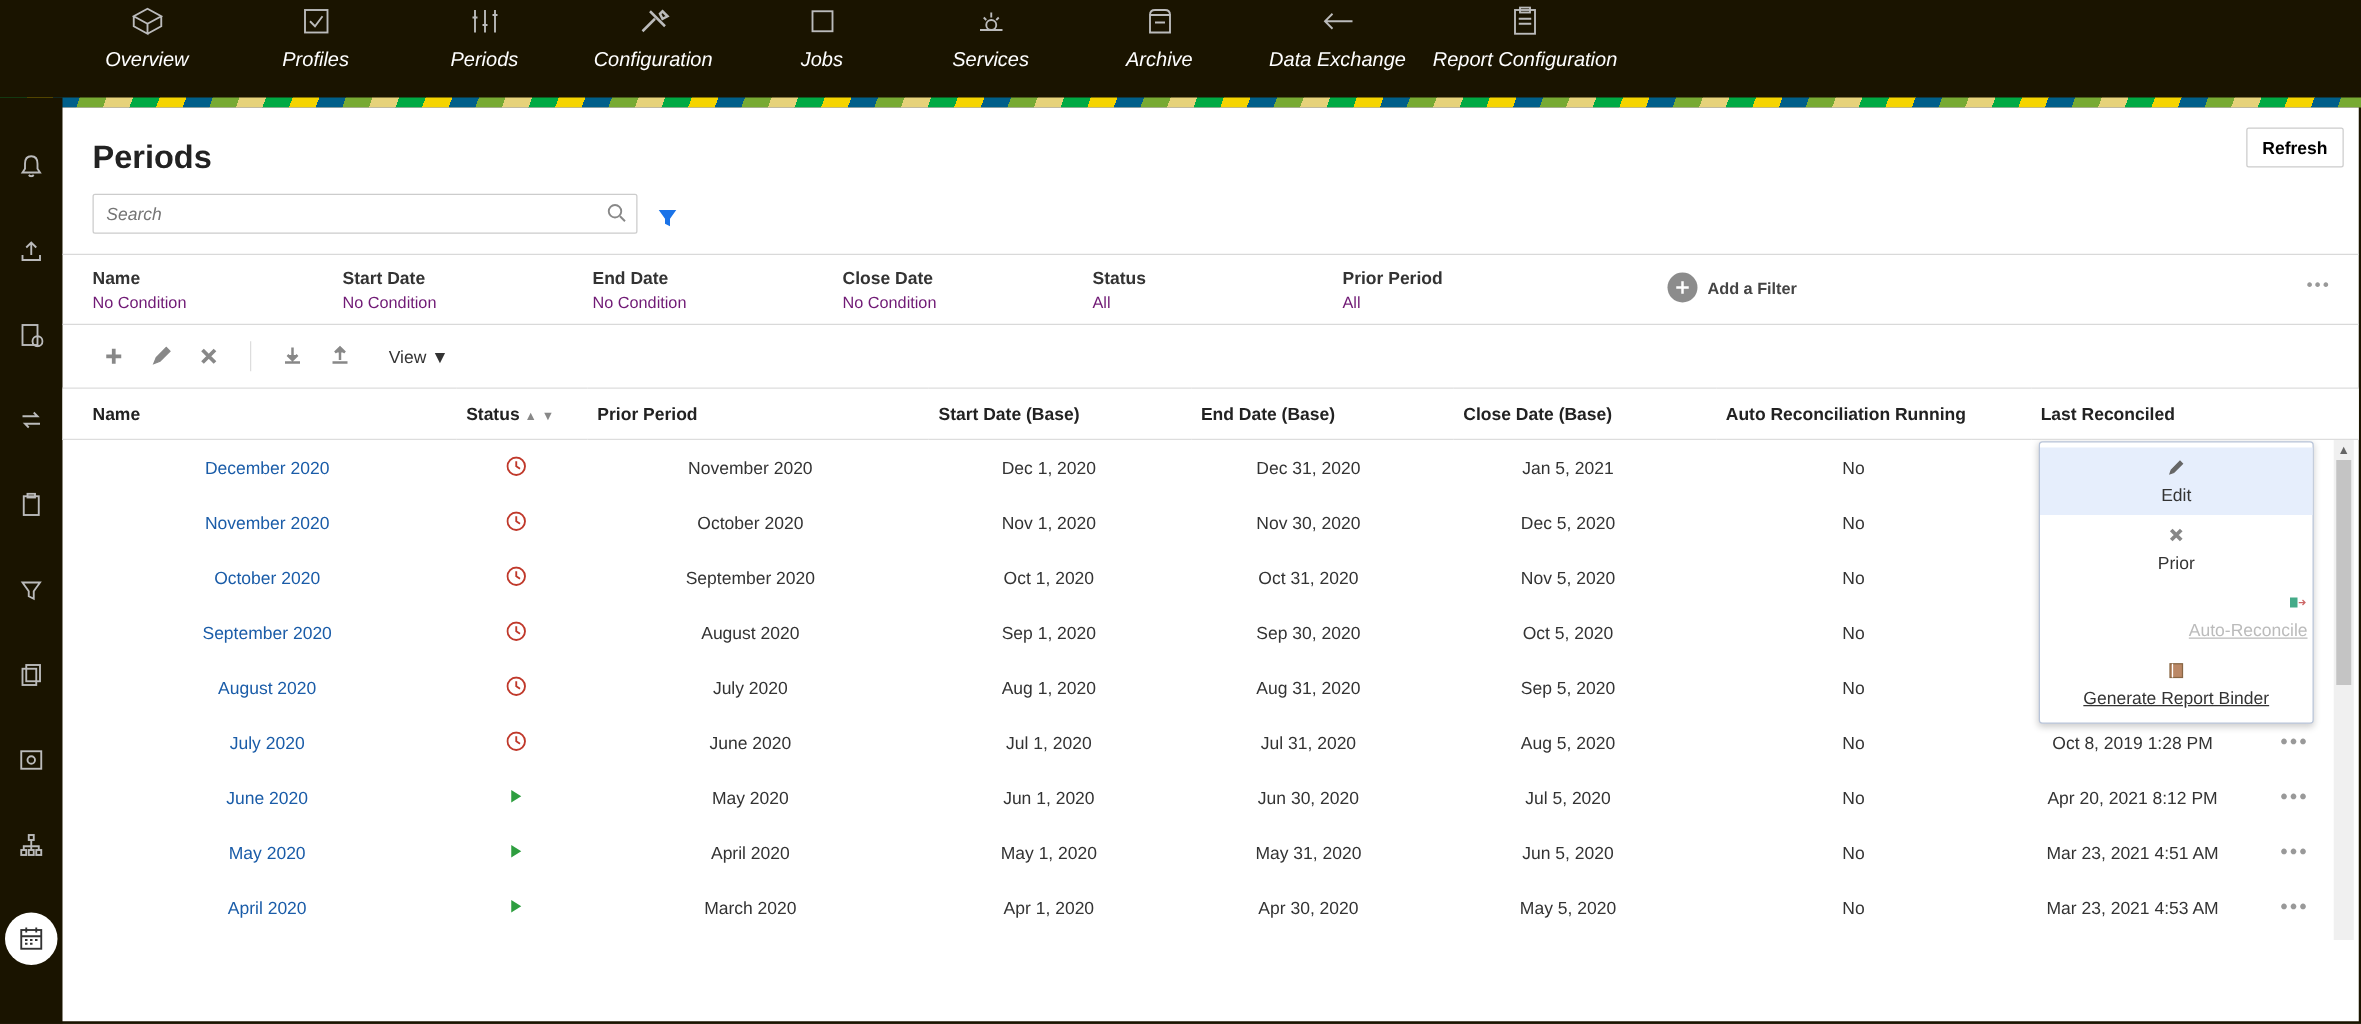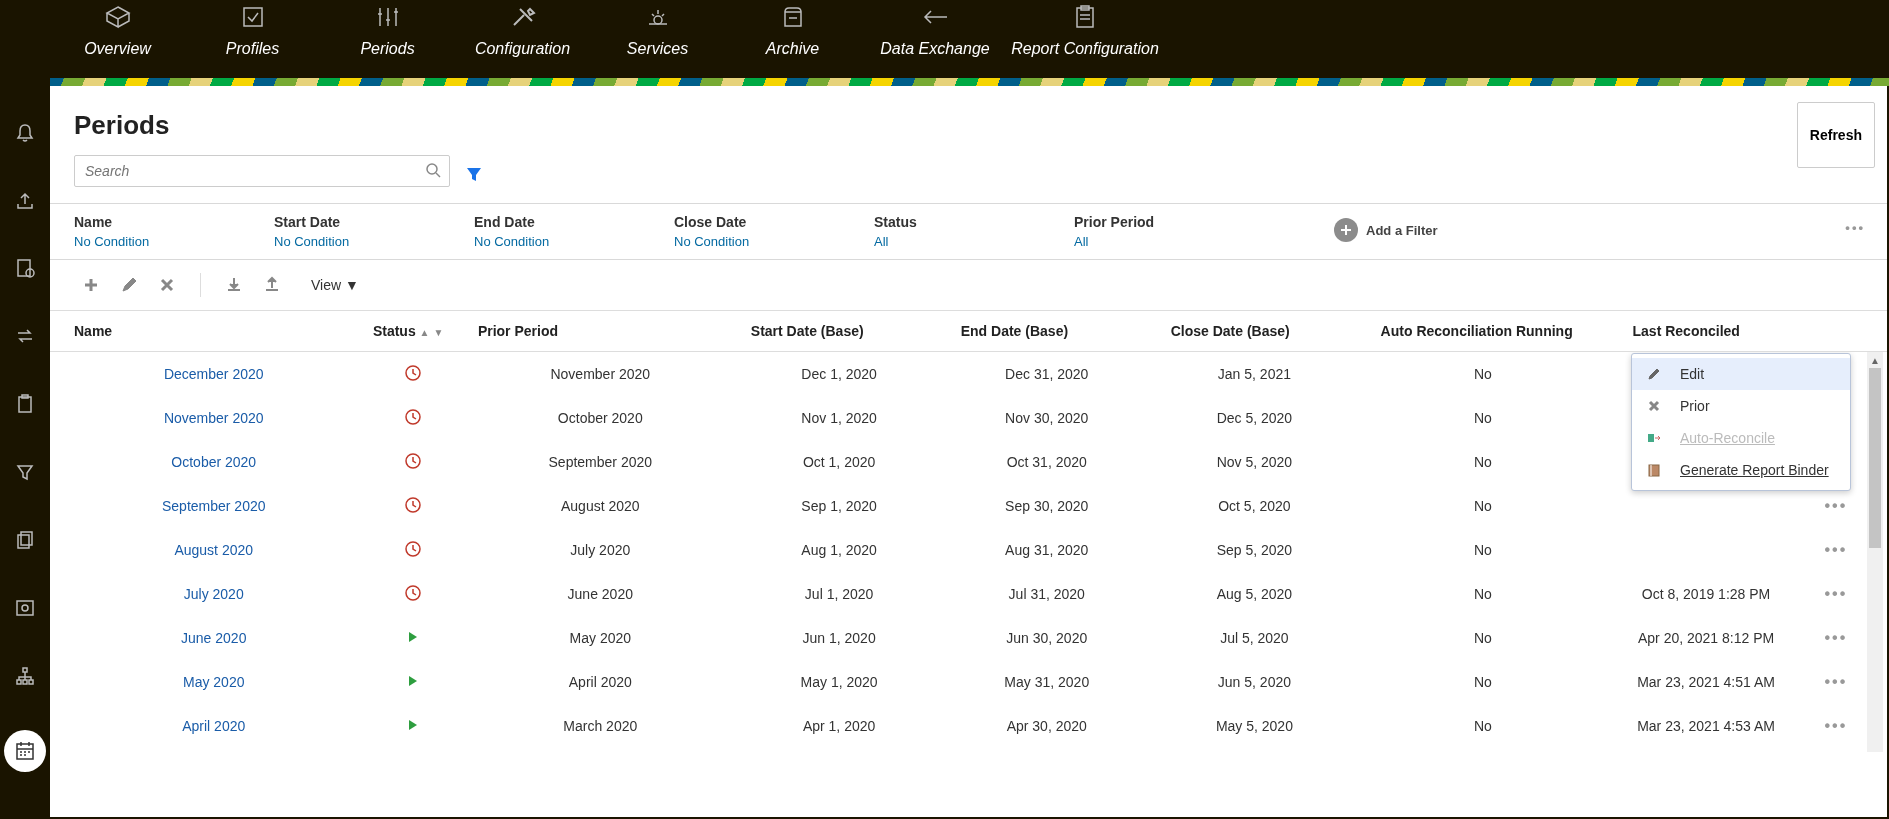--- a/index.html
+++ b/index.html
@@ -21,31 +21,31 @@
   
   .leftrail{position:absolute;left:0;top:78px;bottom:0;width:50px;background:#1a1400;display:flex;flex-direction:column;align-items:center;padding-top:40px;gap:40px;}
   .leftrail .ritem{width:28px;height:28px;display:flex;align-items:center;justify-content:center;cursor:pointer;}
   .leftrail .ritem svg{stroke:#bbb;fill:none;stroke-width:1.5;}
   .leftrail .ritem.sel{width:42px;height:42px;border-radius:50%;background:#fff;}
   .leftrail .ritem.sel svg{stroke:#333;}
 
   
   .main{position:absolute;left:50px;top:86px;right:2px;bottom:2px;background:#fff;}
   .page-title{font-size:26px;font-weight:700;margin:24px 0 14px 24px;color:#222;}
-  .refresh-btn{position:absolute;right:12px;top:16px;border:1px solid #ccc;background:#fff;padding:24px 12px;font-size:14px;font-weight:700;border-radius:2px;cursor:pointer;}
-
-  .searchbar{margin:0 0 6px 24px;width:376px;height:32px;border:1px solid #ccc;border-radius:2px;display:flex;align-items:center;padding:0 8px;position:relative;}
+  .refresh-btn{position:absolute;right:12px;top:16px;border:1px solid #ccc;background:#fff;padding:7px 12px;font-size:14px;font-weight:700;border-radius:2px;cursor:pointer;}
+
+  .searchbar{margin:0 0 6px 24px;width:436px;height:32px;border:1px solid #ccc;border-radius:2px;display:flex;align-items:center;padding:0 8px;position:relative;}
   .searchbar input{border:none;outline:none;flex:1;font-size:14px;color:#666;font-style:italic;}
   .searchbar .sicon{color:#888;}
   .filter-icon{display:inline-flex;align-items:center;justify-content:center;width:28px;height:28px;margin-left:10px;vertical-align:middle;cursor:pointer;}
 
   .filters-row{border-top:1px solid #d9d9d9;border-bottom:1px solid #d9d9d9;margin:10px 0 0 0;padding:10px 24px 10px 24px;display:flex;align-items:flex-start;gap:0;position:relative;}
   .filter-col{width:200px;}
   .filter-col .fh{font-weight:700;font-size:14px;margin-bottom:4px;}
-  .filter-col .fv{color:#0369a1;font-size:13px;}
+  .filter-col .fv{color:#701a75;font-size:13px;}
   .add-filter{margin-left:60px;display:flex;align-items:center;gap:8px;font-weight:700;color:#444;cursor:pointer;margin-top:4px;}
   .add-filter .plus{width:24px;height:24px;border-radius:50%;background:#8c8c8c;display:flex;align-items:center;justify-content:center;color:#fff;}
   .add-filter .plus svg{fill:#fff;}
   .filters-more{position:absolute;right:22px;top:16px;cursor:pointer;}
 
   .toolbar{display:flex;align-items:center;gap:4px;padding:10px 24px;height:50px;}
   .toolbar .tbtn{width:34px;height:30px;display:flex;align-items:center;justify-content:center;cursor:pointer;}
   .toolbar .tbtn svg{stroke:#888;fill:#888;}
   .toolbar .sep{width:1px;height:24px;background:#ddd;margin:0 12px;}
   .toolbar .view{font-size:14px;margin-left:18px;cursor:pointer;}
@@ -65,21 +65,21 @@
   col.c-prior{width:260px;}
   col.c-start{width:200px;}
   col.c-end{width:200px;}
   col.c-close{width:200px;}
   col.c-auto{width:240px;}
   col.c-last{width:190px;}
   col.c-act{width:60px;}
 
   
   .ctx{position:absolute;right:36px;top:1px;width:220px;background:#fff;border:1px solid #b8c4d9;box-shadow:0 2px 6px rgba(0,0,0,.2);border-radius:3px;padding:4px 0;z-index:10;}
-  .ctx-item{display:flex;align-items:center;gap:18px;padding:8px 14px;font-size:14px;cursor:pointer;}
+  .ctx-item{display:flex;align-items:center;gap:6px;padding:8px 4px;font-size:14px;cursor:pointer;flex-direction:column;}
   .ctx-item.hi{background:#e6eefc;}
   .ctx-item.dis{color:#bbb;cursor:default;align-items:flex-end;}
   .ctx-item .cico{width:16px;height:16px;display:inline-flex;align-items:center;justify-content:center;}
   .ctx-item .ul{text-decoration:underline;}
 
   
   .vscroll{position:absolute;right:4px;top:0;width:16px;height:100%;background:#f0f0f0;}
   .vscroll .arr{height:16px;display:flex;align-items:center;justify-content:center;color:#666;font-size:10px;cursor:pointer;}
   .vscroll .thumb{position:absolute;left:2px;right:2px;top:16px;height:180px;background:#c4c4c4;}
 
@@ -119,20 +119,28 @@
         </span>
       <span class="lbl">Periods</span>
     </div>
     <div class="topnav-item">
       <span class="ico">
           <svg width="26" height="24" viewBox="0 0 26 24" stroke="#fff">
             <path d="M4 20 L14 10 M10 4 L22 16 M20 4 L24 8 L20 10 L18 6 Z" stroke-width="2"></path>
           </svg>
         </span>
       <span class="lbl">Configuration</span>
+    </div>
+    <div class="topnav-item">
+      <span class="ico">
+          <svg width="22" height="22" viewBox="0 0 22 22">
+            <rect x="3" y="3" width="16" height="16"></rect>
+          </svg>
+        </span>
+      <span class="lbl">Jobs</span>
     </div>
     <div class="topnav-item">
       <span class="ico">
           <svg width="24" height="22" viewBox="0 0 24 22">
             <circle cx="12" cy="14" r="4"></circle>
             <path d="M3 18 H21 M12 4 V8 M6 8 L8 10 M18 8 L16 10"></path>
           </svg>
         </span>
       <span class="lbl">Services</span>
     </div>

